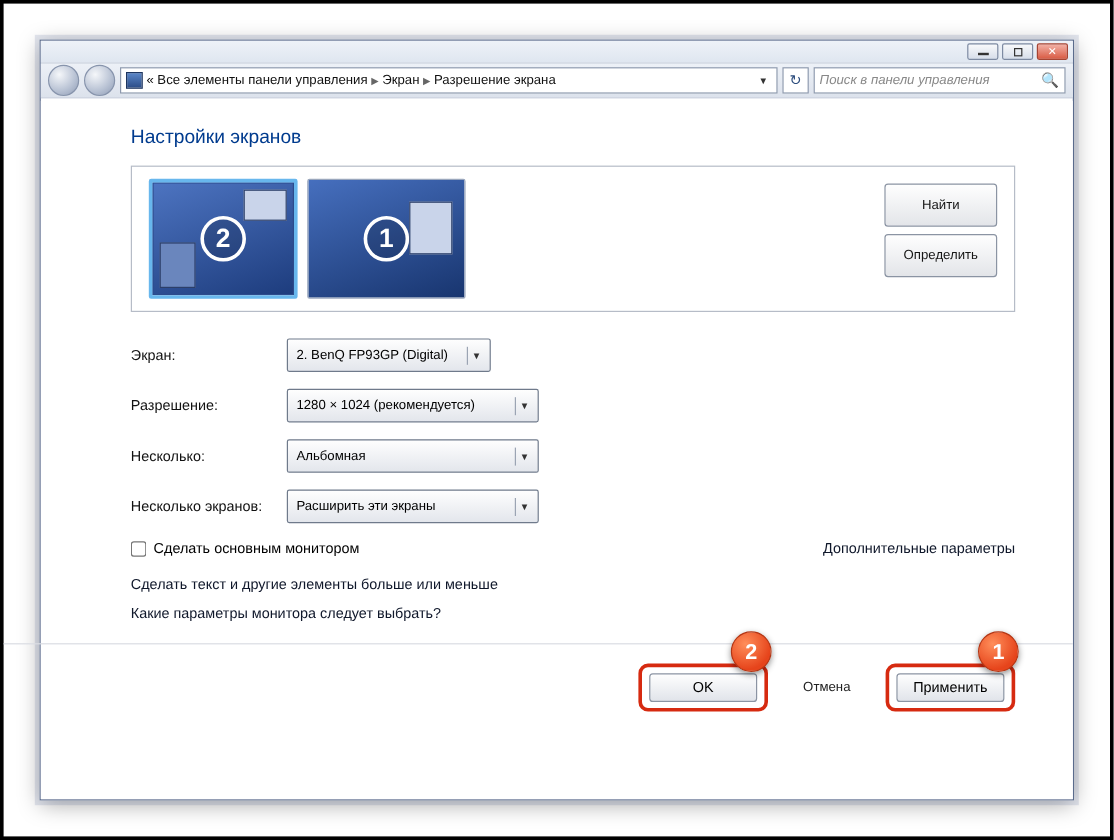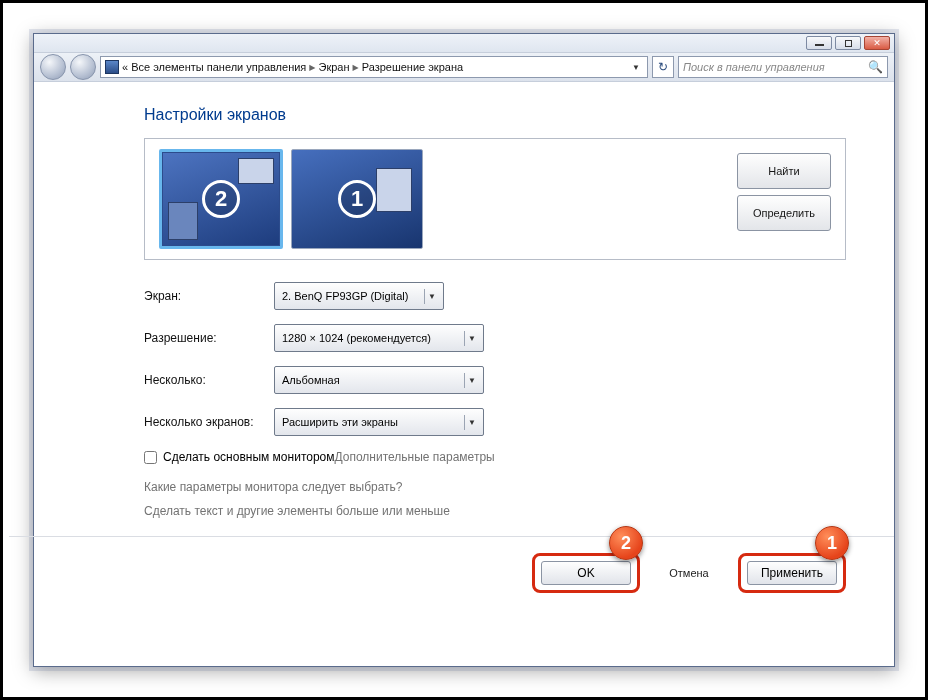--- a/index.html
+++ b/index.html
@@ -94,21 +94,21 @@
   padding: 0 4px;
   font-style: italic;
   color: #888;
   font-size: 11px;
 }
 .search .mg { margin-left:auto; color:#3a5b93; font-style: normal; font-size:12px;}
 .content {
   position: absolute;
   top: 50px; left: 0; right: 0; bottom: 0;
   background: #fff;
-  padding: 22px 48px 20px 110px;
+  padding: 22px 48px 20px 75px;
 }
 h1 {
   font-size: 16px;
   font-weight: normal;
   color: #003b8e;
   margin-bottom: 14px;
 }
 .arrangement {
   border: 1px solid #b6bcc7;
   height: 122px;
@@ -204,24 +204,24 @@
   font-size: 8px; color:#333;
 }
 .dd-sm { min-width: 170px; }
 .dd-md { min-width: 210px; }
 .chkrow {
   display: flex; align-items: center; gap: 6px;
   margin-bottom: 4px;
 }
 .chkrow input { width:13px; height:13px; }
 .linksrow {
-  display: flex; 
+  display: flex; justify-content: space-between;
   margin-bottom: 10px;
 }
-.lnk { color: #737373; font-size: 12px; cursor: pointer; }
+.lnk { color: #0f172a; font-size: 12px; cursor: pointer; }
 .links2 { margin-top: 12px; display:flex; flex-direction:column; gap:10px;}
 hr.sep {
   border: none; border-top: 1px solid #dadde3;
   margin: 18px -48px 16px -135px;
 }
 .footer-btns {
   display: flex; gap: 10px; justify-content: flex-end;
   align-items: center;
   position: relative;
 }
@@ -345,22 +345,22 @@
 
     <div class="linksrow">
       <div class="chkrow">
         <input type="checkbox" style="">
         <span>Сделать основным монитором</span>
       </div>
       <span class="lnk">Дополнительные параметры</span>
     </div>
 
     <div class="links2">
+      <span class="lnk">Сделать текст и другие элементы больше или меньше</span>
       <span class="lnk">Какие параметры монитора следует выбрать?</span>
-      <span class="lnk">Сделать текст и другие элементы больше или меньше</span>
     </div>
 
     <hr class="sep">
 
     <div class="footer-btns">
       <div class="highlight-frame">
         <div class="badge">2</div>
         <button class="action-btn">OK</button>
       </div>
       <button class="cancel-plain">Отмена</button>

